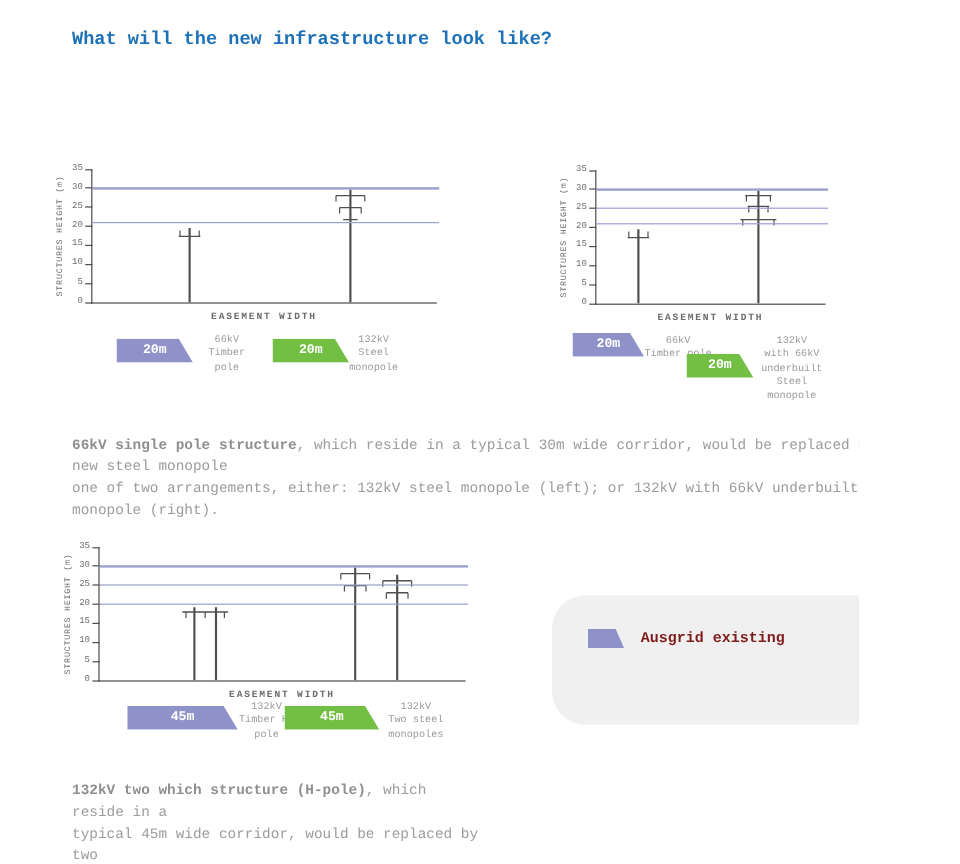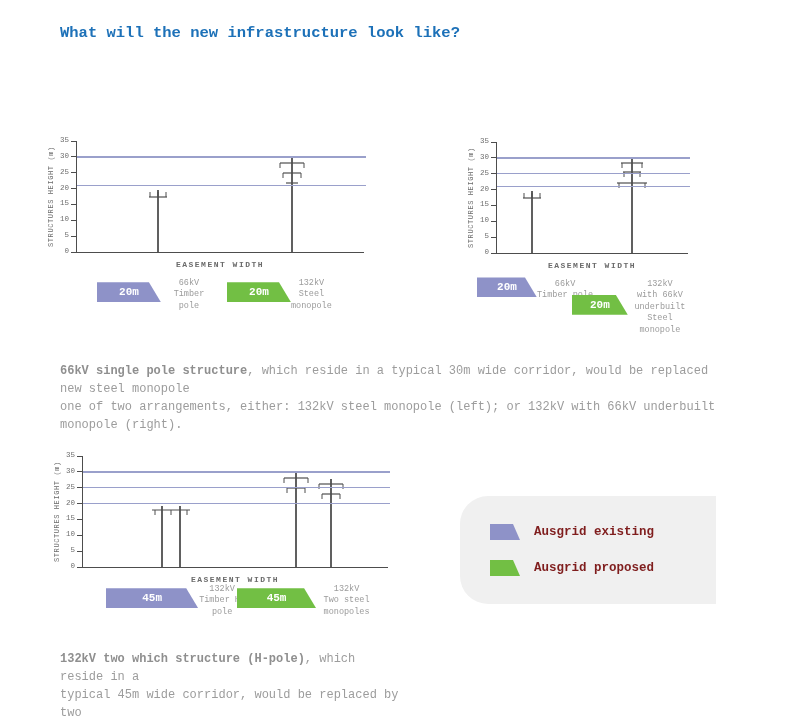--- a/index.html
+++ b/index.html
@@ -246,23 +246,19 @@
       <div class="caption">132kV
 Two steel monopoles</div>
     </div>
   </div>
 
   <div class="legend">
     <div class="legend-row">
       <span class="legend-swatch" style="background: rgb(142, 146, 200);"></span>
       <span class="legend-label">Ausgrid existing</span>
     </div>
-    <div class="legend-row">
-      <span class="legend-swatch" style="background: rgb(114, 191, 68);"></span>
-      <span class="legend-label">Ausgrid proposed</span>
-    </div>
   </div>
 
   <p class="body-text para2"><b>132kV two which structure (H-pole)</b><span>, which reside in a
 typical 45m wide corridor, would be replaced by two
 132kV steel monopoles (as above).</span></p>
 
 </div>
 
 </body></html>

